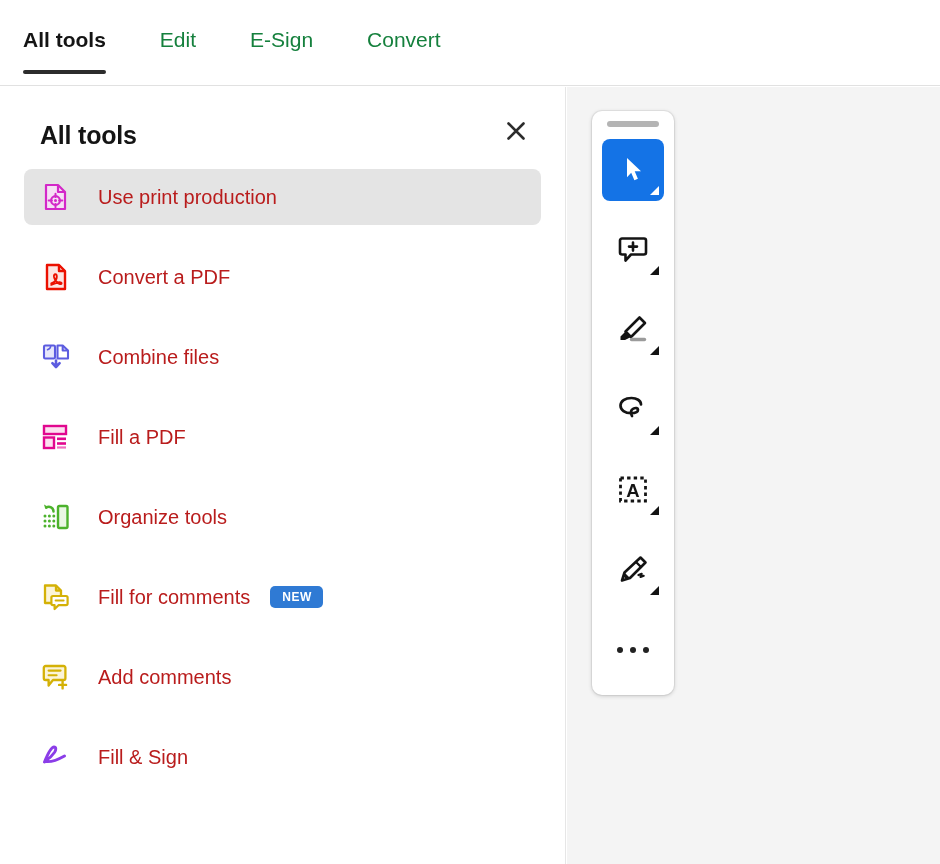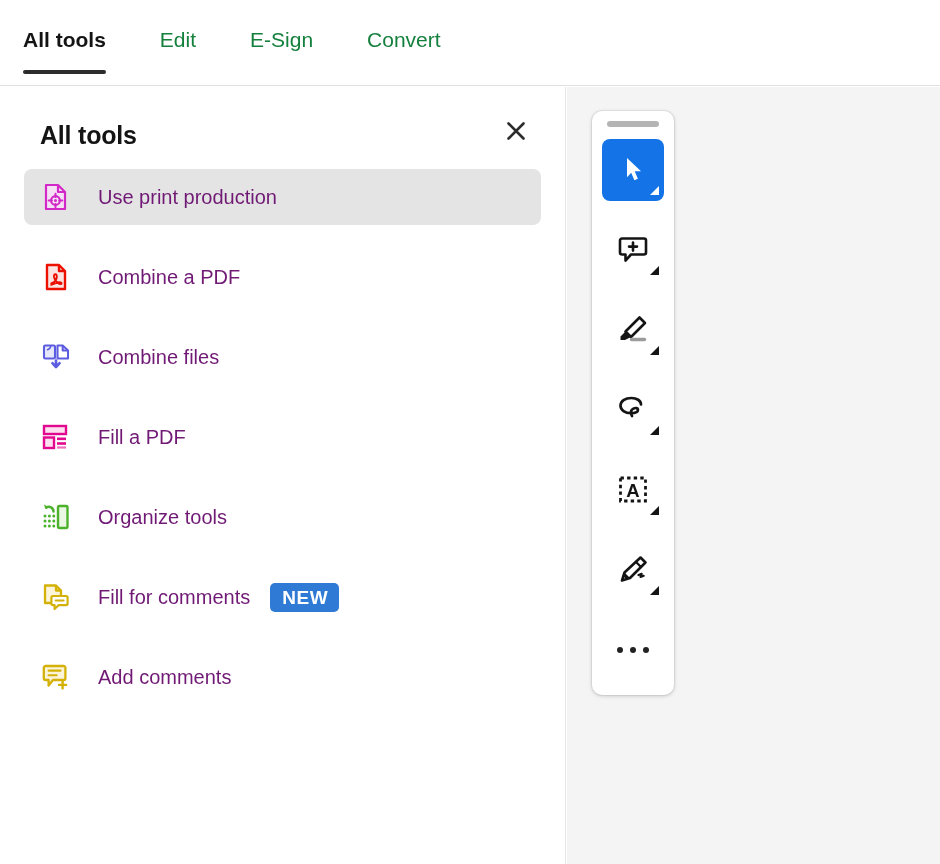--- a/index.html
+++ b/index.html
@@ -49,24 +49,24 @@
     display: flex; align-items: center; height: 56px;
     margin-bottom: 24px; padding: 0 16px; border-radius: 8px;
     cursor: pointer; background: transparent;
   }
   .tool-item.selected { background: #e4e4e4; }
   .tool-icon {
     width: 32px; height: 32px; flex: 0 0 32px;
     display: flex; align-items: center; justify-content: center; margin-right: 26px;
   }
   .tool-icon svg { display: block; }
-  .tool-label { font-size: 20px; color: #701a75; white-space: nowrap; }
+  .tool-label { font-size: 20px; color: #b91c1c; white-space: nowrap; }
   .badge-new {
     margin-left: 20px; background: #2f7ad4; color: #ffffff;
-    font-size: 19px; font-weight: 700; letter-spacing: 0.6px;
+    font-size: 12px; font-weight: 700; letter-spacing: 0.6px;
     padding: 5px 11px 5px 12px; border-radius: 5px; line-height: 1;
   }
 
   
   .doc-area {
     position: absolute; left: 567px; top: 87px; width: 373px; height: 777px;
     background: #f4f4f4;
   }
 
   
@@ -146,21 +146,21 @@
       </div>
 
       <div class="tool-item">
         <span class="tool-icon">
           <svg width="30" height="30" viewBox="0 0 30 30" aria-hidden="true">
             <path d="M6 3 h12 l6 6 v18 H6 Z" fill="#FCE4E2" stroke="#EB1000" stroke-width="2.4" stroke-linejoin="round"></path>
             <path d="M18 3 v6 h6" fill="none" stroke="#EB1000" stroke-width="2.4" stroke-linejoin="round"></path>
             <path d="M10.2 21.3 c3.6-1.2 5.6-3.8 5.6-6.6 0-1.6-.7-2.4-1.5-2.4-1 0-1.5 1-1.3 2.6.4 2.7 3 6.1 5.4 7 1.2.45 2.1.2 2.2-.5.12-.8-.8-1.2-2.2-1.1-2 .15-4.6 1-8.2 2.5" fill="none" stroke="#EB1000" stroke-width="1.9" stroke-linecap="round" stroke-linejoin="round"></path>
           </svg>
         </span>
-        <span class="tool-label">Combine a PDF</span>
+        <span class="tool-label">Convert a PDF</span>
       </div>
 
       <div class="tool-item">
         <span class="tool-icon">
           <svg width="30" height="30" viewBox="0 0 30 30" aria-hidden="true">
             <rect x="3" y="3.5" width="11" height="13" rx="1.2" fill="#E7E7FA" stroke="#5C5CE0" stroke-width="2.1"></rect>
             <path d="M16.5 3.5 h5.2 l5.3 5 v8 H16.5 Z" fill="#fff" stroke="#5C5CE0" stroke-width="2.1" stroke-linejoin="round"></path>
             <path d="M21.7 3.5 v5 h5.3" fill="none" stroke="#5C5CE0" stroke-width="2.1" stroke-linejoin="round"></path>
             <path d="M6.5 7.8 c2-.7 3.2-2.1 3.2-3.7" fill="none" stroke="#5C5CE0" stroke-width="1.5" stroke-linecap="round"></path>
             <path d="M15 18.5 v5.6 M11.4 21.2 L15 25 l3.6-3.8" fill="none" stroke="#5C5CE0" stroke-width="2.6" stroke-linecap="round" stroke-linejoin="round"></path>
@@ -222,20 +222,28 @@
         <span class="tool-icon">
           <svg width="30" height="30" viewBox="0 0 30 30" aria-hidden="true">
             <path d="M4.6 4 h18 a1.8 1.8 0 0 1 1.8 1.8 v10.4 a1.8 1.8 0 0 1 -1.8 1.8 h-10.6 L7.6 23.5 v-5.5 H4.6 a1.8 1.8 0 0 1 -1.8 -1.8 V5.8 A1.8 1.8 0 0 1 4.6 4 Z" fill="#FBF4D8" stroke="#D4B106" stroke-width="2.3" stroke-linejoin="round"></path>
             <path d="M7.6 8.6 h12 M7.6 13.2 h8" stroke="#D4B106" stroke-width="2.1" stroke-linecap="round"></path>
             <path d="M21.6 19.4 v7 M18.1 22.9 h7" stroke="#D4B106" stroke-width="2.4" stroke-linecap="round"></path>
           </svg>
         </span>
         <span class="tool-label">Add comments</span>
       </div>
 
+      <div class="tool-item">
+        <span class="tool-icon">
+          <svg width="30" height="30" viewBox="0 0 30 30" aria-hidden="true">
+            <path d="M3.5 20 c4-10 7-15 9.5-15 2 0 2.4 2.4.6 5.2 C11 14 7 17.5 4 19.3 c4.5 1 12-1.2 19.5-5.4" fill="none" stroke="#8B3DE8" stroke-width="2.9" stroke-linecap="round" stroke-linejoin="round"></path>
+          </svg>
+        </span>
+        <span class="tool-label">Fill &amp; Sign</span>
+      </div>
 
     </div>
   </div>
 
   <div class="doc-area">
 
     <div class="float-toolbar">
 
       <div class="drag-handle"></div>
 

